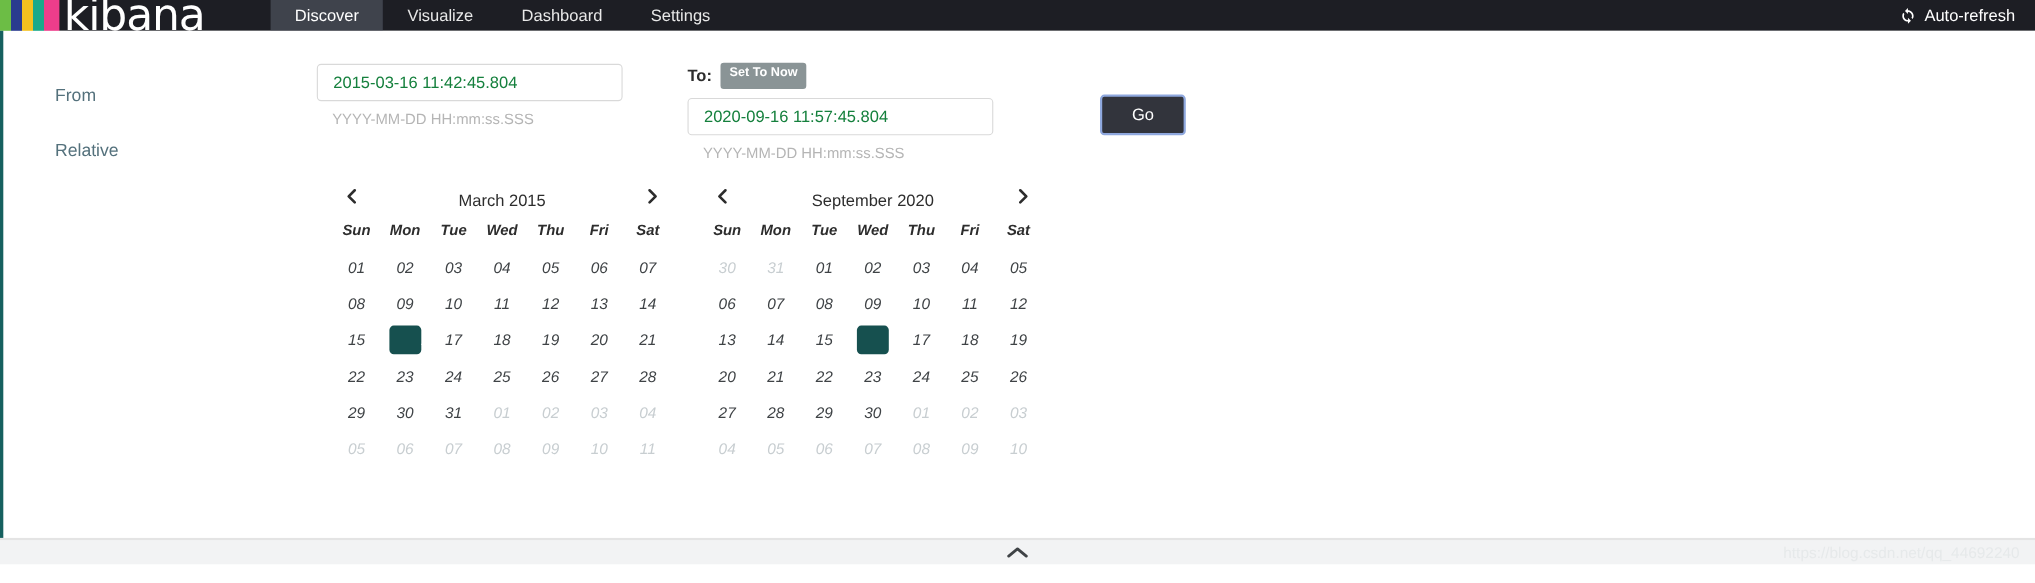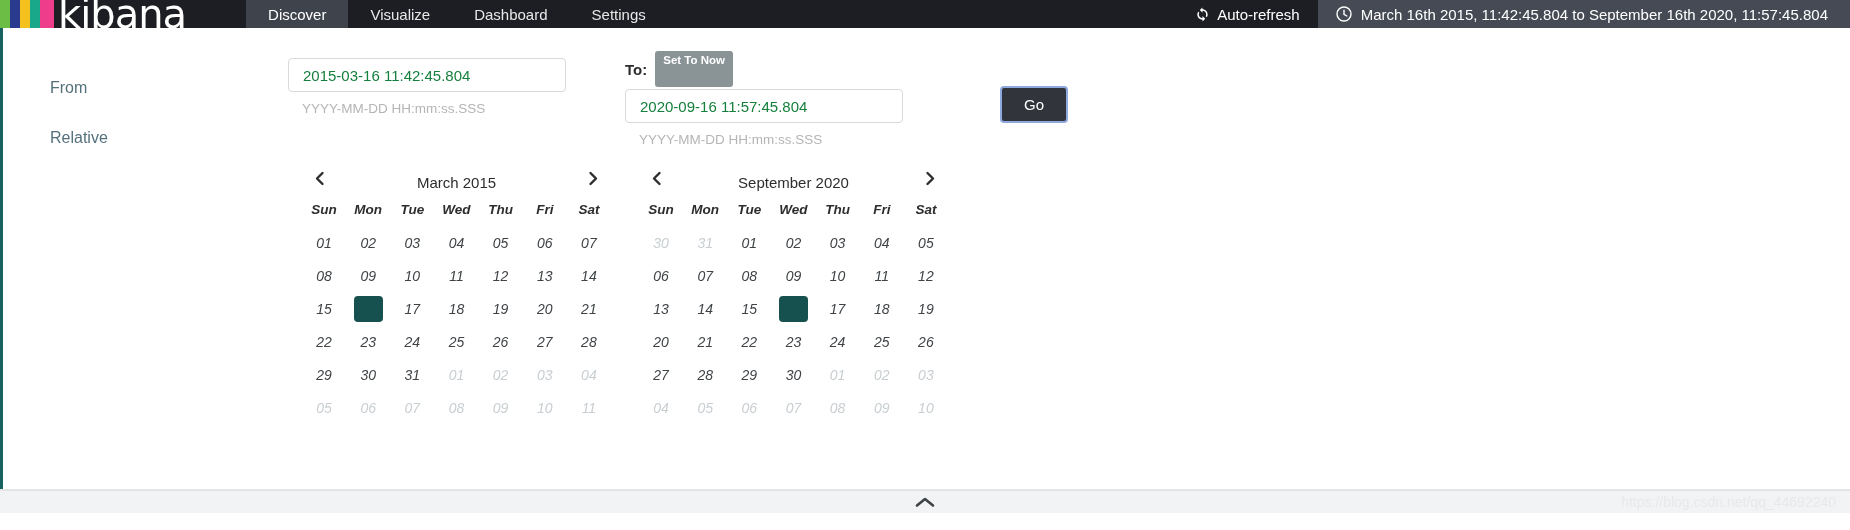--- a/index.html
+++ b/index.html
@@ -129,41 +129,41 @@
   .field-col.go-col { width: auto; padding-top: 28px; padding-left: 38px; }
 
   .field-label {
     font-size: 15px; font-weight: bold; color: #2d2d2d;
     margin-bottom: 9px; display: flex; align-items: center; gap: 8px;
     height: 22px;
   }
   .setnow-btn {
     background: #8a9496; color: #ffffff;
     font-size: 11.5px; font-weight: bold;
-    padding: 3px 8px 20px; border-radius: 3px;
+    padding: 3px 8px 8px; border-radius: 3px;
     border: none; cursor: pointer; line-height: 1.1;
     font-family: "Liberation Sans", sans-serif;
   }
   .date-input {
     width: 278px; height: 34px;
     border: 1px solid #d9d9d9;
     border-radius: 4px;
     padding: 0 14px;
     font-size: 15px;
     color: #15803d;
     background: #ffffff;
     font-family: "Liberation Sans", sans-serif;
     outline: none;
   }
   .format-hint {
     font-size: 13.5px; color: #b5b5b5;
     margin-top: 9px; padding-left: 14px;
   }
   .go-btn {
-    width: 68px; height: 37px;
+    width: 78px; height: 37px;
     background: #32343c; color: #ffffff;
     border: 2px solid #8fa8de; border-radius: 4px;
     font-size: 15px; cursor: pointer;
     font-family: "Liberation Sans", sans-serif;
   }
 
   
   .cal-row { display: flex; margin-top: 14px; }
   .cal { width: 337px; flex: none; padding: 0 14px; }
   .cal-head {
@@ -249,29 +249,20 @@
     <div class="autorefresh">
       <span>
         <svg class="icon-svg" width="15" height="15" viewBox="0 0 16 16" fill="#ffffff">
           <path d="M8 2.4V0.4L5.1 3.3 8 6.2V4.1c2.2 0 3.9 1.8 3.9 3.9 0 0.7-0.2 1.3-0.5 1.8l1.2 1.2c0.6-0.9 0.9-1.9 0.9-3 0-3.1-2.5-5.6-5.5-5.6z"></path>
           <path d="M8 11.9c-2.2 0-3.9-1.8-3.9-3.9 0-0.7 0.2-1.3 0.5-1.8L3.4 5C2.8 5.9 2.5 6.9 2.5 8c0 3.1 2.5 5.5 5.5 5.5v2l2.9-2.9-2.9-2.9v2.2z"></path>
         </svg>
       </span>
       <span>Auto-refresh</span>
     </div>
 
-    <div class="timepicker-btn">
-      <span>
-        <svg class="icon-svg" width="16" height="16" viewBox="0 0 16 16">
-          <circle cx="8" cy="8" r="7" fill="none" stroke="#ffffff" stroke-width="1.4"></circle>
-          <path d="M8 4.2V8.3l2.8 1.7" fill="none" stroke="#ffffff" stroke-width="1.4" stroke-linecap="round"></path>
-        </svg>
-      </span>
-      <span>March 16th 2015, 11:42:45.804 to September 16th 2020, 11:57:45.804</span>
-    </div>
   </div>
 
   <div class="header-caret"></div>
 </div>
 
 <div class="panel">
   <div class="panel-accent"></div>
 
   <div class="modes">
       <div class="mode">

